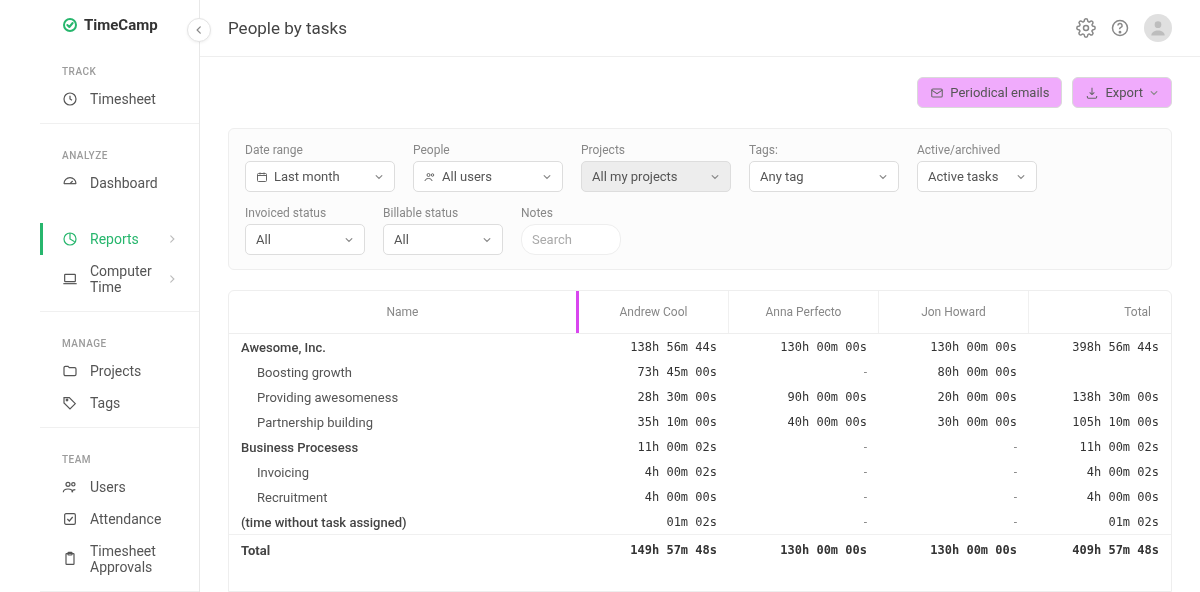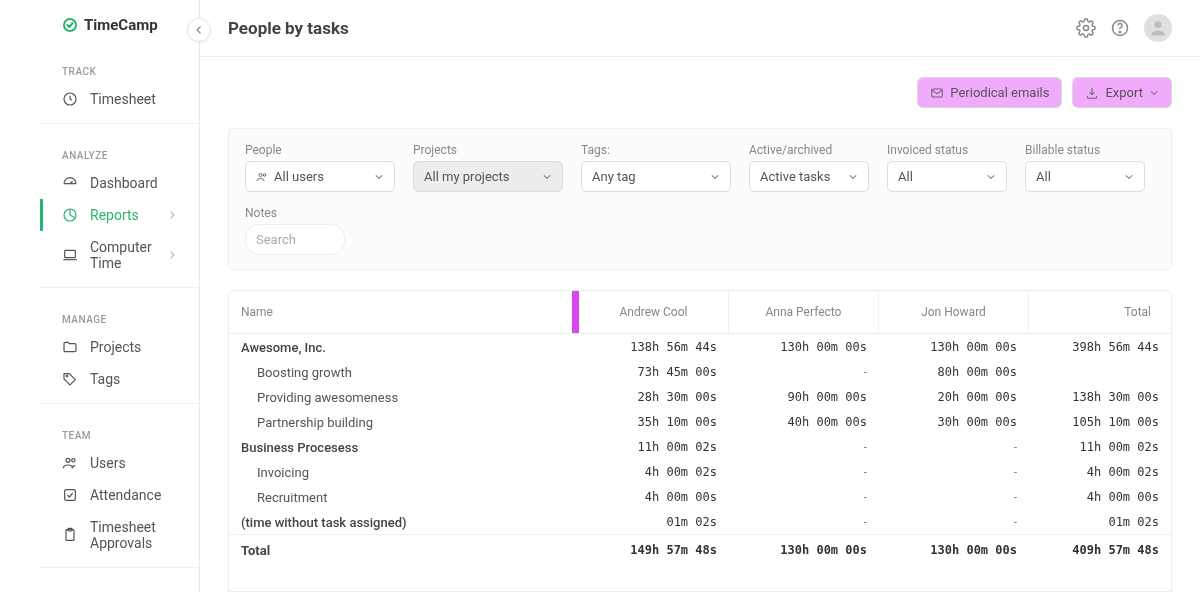--- a/index.html
+++ b/index.html
@@ -8,51 +8,51 @@
 
 
 .sidebar { width: 200px; border-right: 1px solid #e8e8e8; background: #fff; position: relative; padding-left: 40px; }
 .logo-row { display: flex; align-items: center; padding: 16px 22px 14px; }
 .logo { display: flex; align-items: center; gap: 6px; }
 .logo-icon { width: 18px; height: 18px; }
 .logo-text { font-weight: 700; font-size: 15px; color: #333; }
 .collapse-btn { position: absolute; right: -12px; top: 18px; width: 24px; height: 24px; border-radius: 50%; background: #fff; border: 1px solid #e4e4e4; display: flex; align-items: center; justify-content: center; cursor: pointer; box-shadow: 0 1px 3px rgba(0,0,0,0.06); }
 .section-label { font-size: 10px; letter-spacing: 0.5px; color: #9b9b9b; padding: 18px 22px 6px; font-weight: 500; }
 .nav-item { display: flex; align-items: center; gap: 12px; padding: 8px 22px; font-size: 14px; color: #555; cursor: pointer; position: relative; }
-.nav-item.active { color: #27b66d; }
+.nav-item.active { color: #27b66d; margin-top: 24px; }
 .nav-item.active::before { content:""; position:absolute; left:0; top:0; bottom:0; width:3px; background:#27b66d; }
 .nav-icon { width: 16px; height: 16px; flex-shrink: 0; display:flex; align-items:center; justify-content:center; }
 .nav-chevron { margin-left: auto; color:#bbb; }
 .sidebar hr { border: none; border-top: 1px solid #f0f0f0; margin: 8px 0; }
 
 
 .main { flex: 1; display: flex; flex-direction: column; background:#fff; }
 .header { display: flex; align-items: center; padding: 14px 28px; border-bottom: 1px solid #eee; }
-.page-title { font-size: 17px; font-weight: 700; color: #444; }
+.page-title { font-size: 17px; font-weight: 400; color: #444; }
 .header-spacer { flex:1; }
 .header-icons { display:flex; gap:14px; align-items:center; }
 .header-icon { width:20px; height:20px; color:#777; cursor:pointer; }
 .avatar { width:28px; height:28px; border-radius:50%; background:#e0e0e0; display:flex; align-items:center; justify-content:center; }
 
 .actions-row { display:flex; justify-content:flex-end; gap:10px; padding:20px 28px 6px; }
 .btn-outline { display:flex; align-items:center; gap:6px; border:1px solid #d9d9d9; background:#f0abfc; border-radius:6px; padding:7px 12px; font-size:13px; color:#555; cursor:pointer; }
 
 .filters { margin: 14px 28px 0; border:1px solid #eee; border-radius:6px; padding:14px 16px; display:flex; flex-wrap:wrap; gap:14px 18px; background:#fcfcfc; }
 .filter { display:flex; flex-direction:column; gap:4px; }
 .filter-label { font-size:12px; color:#888; }
 .select { display:flex; align-items:center; gap:8px; border:1px solid #ddd; background:#fff; border-radius:5px; padding:7px 10px; font-size:13px; color:#555; cursor:pointer; min-width:120px; justify-content:space-between; }
 .select.selected { background:#ededed; }
 .select .left { display:flex; align-items:center; gap:6px; }
 .notes-input { border:1px solid #eee; border-radius:14px; padding:7px 10px; font-size:13px; width:100px; background:#fff; color:#555; }
 .notes-input::placeholder { color:#aaa; }
 
 .table-wrap { margin: 20px 28px 0; border:1px solid #eee; border-radius:6px 6px 0 0; overflow:hidden; flex:1; }
 .table-head { display:grid; grid-template-columns: 350px 150px 150px 150px 1fr; border-bottom:1px solid #eee; font-size:12px; color:#888; }
 .table-head > div { padding:14px 12px; }
-.table-head > div:first-child { border-right:7px solid #d946ef; }
+.table-head > div:first-child { border-right:3px solid #d946ef;text-align:center; }
 .table-head > div:nth-child(2),.table-head > div:nth-child(3),.table-head > div:nth-child(4) { text-align:center; border-right:1px solid #f0f0f0; }
 .table-head > div:last-child { text-align:right; padding-right:20px; }
 
 .table-body { font-size:13px; }
 .row { display:grid; grid-template-columns: 350px 150px 150px 150px 1fr; }
 .row > div { padding:6px 12px 4px; }
 .row > div:first-child { color:#444; }
 .row > div:nth-child(2),.row > div:nth-child(3),.row > div:nth-child(4),.row > div:nth-child(5) { text-align:right; font-family: ui-monospace, Menlo, monospace; font-size:12px; color:#333; }
 .row.parent > div:first-child { font-weight:500; }
 .row.child > div:first-child { padding-left:28px; color:#555; }
@@ -239,20 +239,39 @@
         <span>
           <svg width="10" height="10" viewBox="0 0 14 14" fill="none">
               <path d="M3 5l4 4 4-4" stroke="#888" stroke-width="1.6" stroke-linecap="round"></path>
             </svg>
         </span>
       </button>
     </div>
 
     <div class="filters">
       <div class="filter">
+        <span class="filter-label">Date range</span>
+        <div class="select" style="width:150px">
+          <span class="left">
+              <span>
+                <svg width="12" height="12" viewBox="0 0 24 24" fill="none" stroke="#666" stroke-width="2">
+                  <rect x="3" y="5" width="18" height="16" rx="2"></rect>
+                  <path d="M3 9h18M8 3v4M16 3v4"></path>
+                </svg>
+              </span>
+              <span>Last month</span>
+            </span>
+          <span>
+              <svg width="10" height="10" viewBox="0 0 14 14">
+                <path d="M3 5l4 4 4-4" stroke="#888" stroke-width="1.6" fill="none" stroke-linecap="round"></path>
+              </svg>
+            </span>
+        </div>
+      </div>
+      <div class="filter">
         <span class="filter-label">People</span>
         <div class="select" style="width:150px">
           <span class="left">
               <span>
                 <svg width="12" height="12" viewBox="0 0 24 24" fill="none" stroke="#666" stroke-width="2">
                   <circle cx="9" cy="8" r="3"></circle>
                   <path d="M2 20c0-3 3-5 7-5s7 2 7 5"></path>
                   <circle cx="17" cy="8" r="2.5"></circle>
                 </svg>
               </span>

